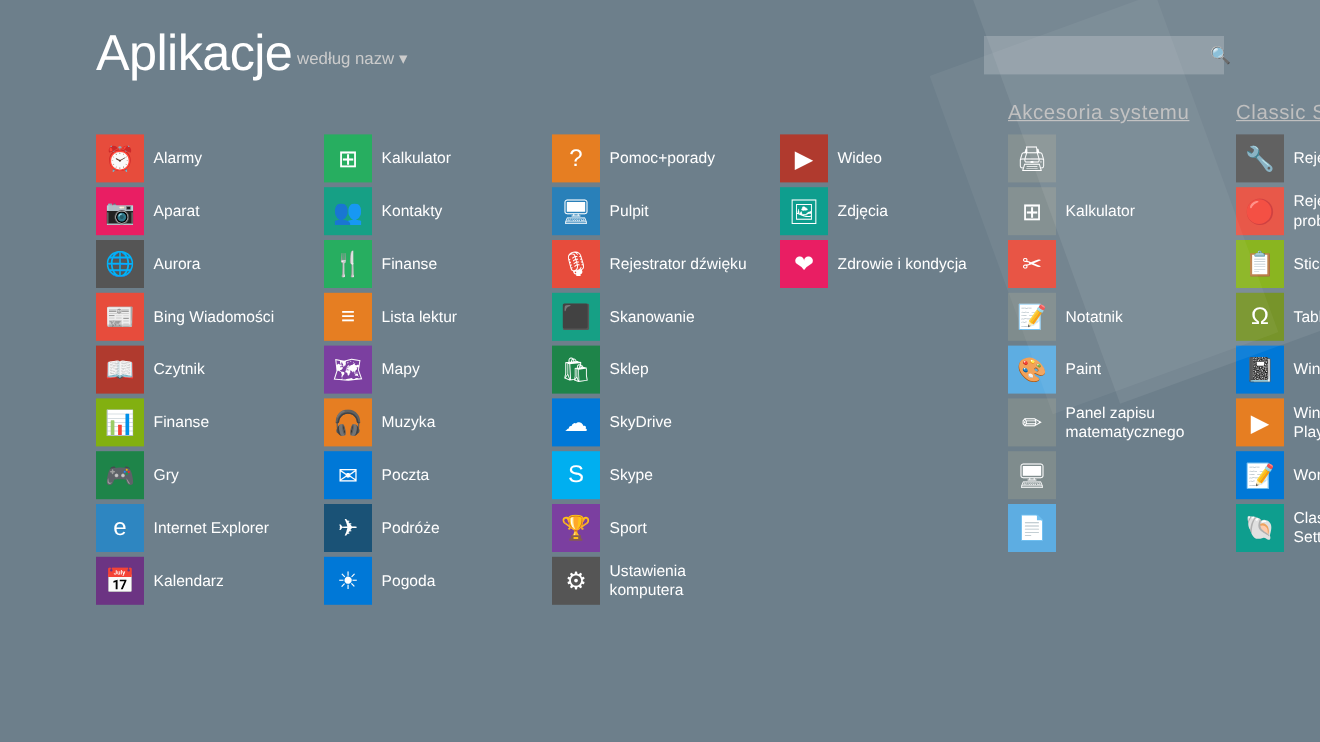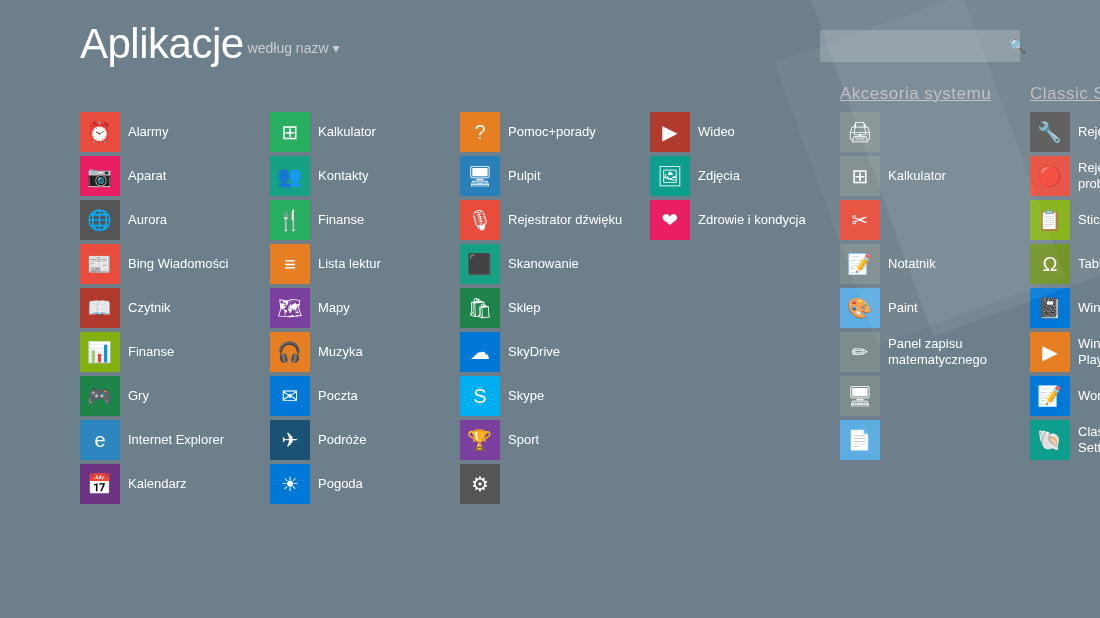--- a/index.html
+++ b/index.html
@@ -294,20 +294,21 @@
       <div class="app-item">
         <div class="app-icon ic-skype">S</div>
         <span class="app-label">Skype</span>
       </div>
       <div class="app-item">
         <div class="app-icon ic-violet">🏆</div>
         <span class="app-label">Sport</span>
       </div>
       <div class="app-item">
         <div class="app-icon ic-darkgray">⚙</div>
+        <span class="app-label">Ustawienia komputera</span>
       </div>
     </div>
     <div class="divider-column"></div>
     <div class="apps-column">
       <div class="section-header"></div>
       <div class="app-item">
         <div class="app-icon ic-deepred">▶</div>
         <span class="app-label">Wideo</span>
       </div>
       <div class="app-item">

